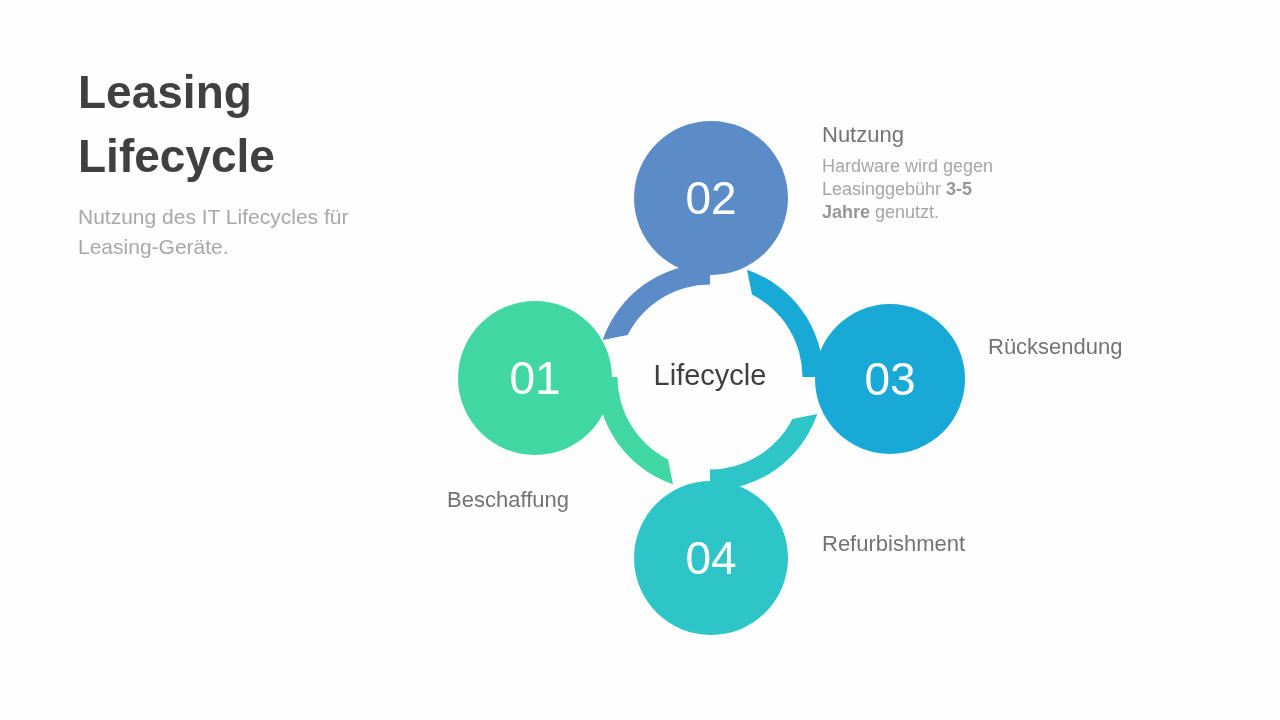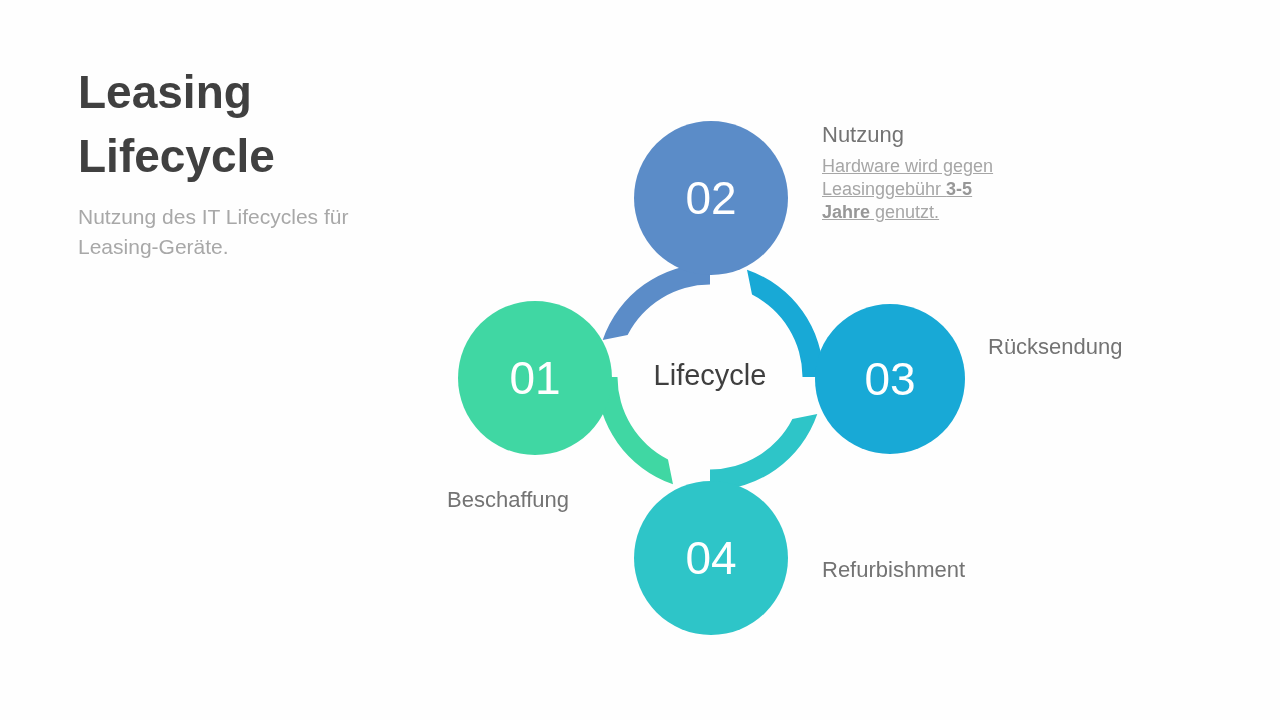--- a/index.html
+++ b/index.html
@@ -55,27 +55,26 @@
     font-size: 22px;
     line-height: 27px;
     color: #737373;
   }
   .step .step-desc {
     margin-top: 7px;
     font-size: 18px;
     line-height: 23px;
     color: #a6a6a6;
     white-space: pre-line;
-    text-decoration: underline;
   }
   .step .seg-bold { font-weight: 700; color: #979797; }
   .step-nutzung       { left: 822px; top: 121px; }
   .step-ruecksendung  { left: 988px; top: 333px; }
   .step-beschaffung   { right: 711px; top: 486px; text-align: right; margin-left: 44px; }
-  .step-refurbishment { left: 822px; top: 530px; margin-top: 26px; }
+  .step-refurbishment { left: 822px; top: 530px; }
 </style>
 </head>
 <body>
 
 <div class="slide">
 
   <div class="title">Leasing
 Lifecycle</div>
   <div class="subtitle">Nutzung des IT Lifecycles für
 Leasing-Geräte.</div>

